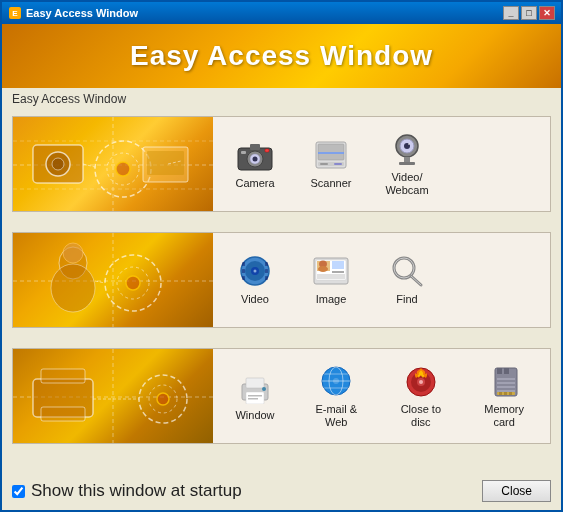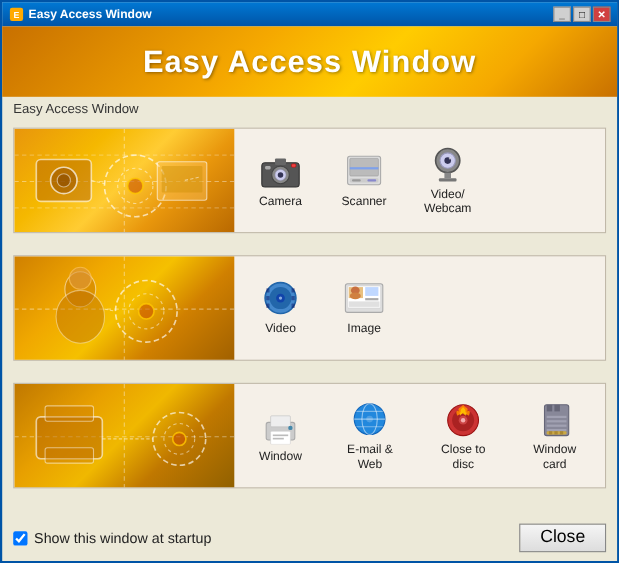--- a/index.html
+++ b/index.html
@@ -173,29 +173,29 @@
       align-items: center;
       gap: 6px;
     }
 
     .checkbox-area input[type="checkbox"] {
       width: 13px;
       height: 13px;
     }
 
     .checkbox-label {
-      font-size: 13px;
+      font-size: 17px;
       color: #222;
     }
 
     .close-btn {
       background: linear-gradient(to bottom, #f5f5f5, #ddd);
       border: 1px solid #888;
       padding: 3px 18px;
-      font-size: 16px;
+      font-size: 12px;
       cursor: pointer;
       color: #000;
     }
   </style>
 </head>
 <body>
 
 <div class="window">
 
   <div class="title-bar">
@@ -345,20 +345,31 @@
               <ellipse cx="11" cy="10" rx="4" ry="3.5" fill="#c87040"></ellipse>
               <ellipse cx="11" cy="15" rx="5" ry="3" fill="#d08040"></ellipse>
               <rect x="20" y="7" width="12" height="8" rx="0" fill="#c0d8ff"></rect>
               <rect x="20" y="17" width="12" height="2" rx="0" fill="#aaa"></rect>
               <rect x="5" y="20" width="28" height="5" rx="0" fill="#e0e0e0"></rect>
             </svg>
           </div>
           <span class="icon-label">Image</span>
         </div>
 
+        <div class="icon-item">
+          <div class="icon-img">
+            <svg width="38" height="34" viewBox="0 0 38 34">
+              <circle cx="16" cy="14" r="10" fill="none" stroke="#888" stroke-width="3"></circle>
+              <circle cx="16" cy="14" r="10" fill="none" stroke="#ccc" stroke-width="1"></circle>
+              <line x1="23" y1="22" x2="33" y2="31" stroke="#888" stroke-width="3" stroke-linecap="round"></line>
+              <line x1="23" y1="22" x2="33" y2="31" stroke="#ccc" stroke-width="1" stroke-linecap="round"></line>
+            </svg>
+          </div>
+          <span class="icon-label">Find</span>
+        </div>
       </div>
     </div>
 
     <div class="section-card">
       <div class="section-image img-section3">
         <svg width="200" height="96" viewBox="0 0 200 96" style="position:absolute;top:0;left:0;">
           <line x1="0" y1="48" x2="200" y2="48" stroke="rgba(255,255,255,0.4)" stroke-width="1" stroke-dasharray="4,3"></line>
           <line x1="100" y1="0" x2="100" y2="96" stroke="rgba(255,255,255,0.4)" stroke-width="1" stroke-dasharray="4,3"></line>
 
           <rect x="20" y="30" width="60" height="38" rx="4" fill="rgba(180,100,0,0.5)" stroke="rgba(255,255,255,0.6)" stroke-width="1.5"></rect>
@@ -426,21 +437,21 @@
               <rect x="12" y="18" width="18" height="2" rx="0" fill="#aabb"></rect>
               <rect x="12" y="22" width="18" height="2" rx="0" fill="#aabb"></rect>
               <rect x="12" y="26" width="18" height="2" rx="0" fill="#aabb"></rect>
 
               <rect x="12" y="28" width="18" height="3" rx="1" fill="#ccaa44"></rect>
               <rect x="14" y="28" width="3" height="3" rx="0" fill="#aa8833"></rect>
               <rect x="19" y="28" width="3" height="3" rx="0" fill="#aa8833"></rect>
               <rect x="24" y="28" width="3" height="3" rx="0" fill="#aa8833"></rect>
             </svg>
           </div>
-          <span class="icon-label">Window card</span>
+          <span class="icon-label">Memory card</span>
         </div>
       </div>
     </div>
 
   </div>
 
   <div class="footer">
     <div class="checkbox-area">
       <input type="checkbox" id="startup-cb" checked="" style="">
       <label for="startup-cb" class="checkbox-label">Show this window at startup</label>

